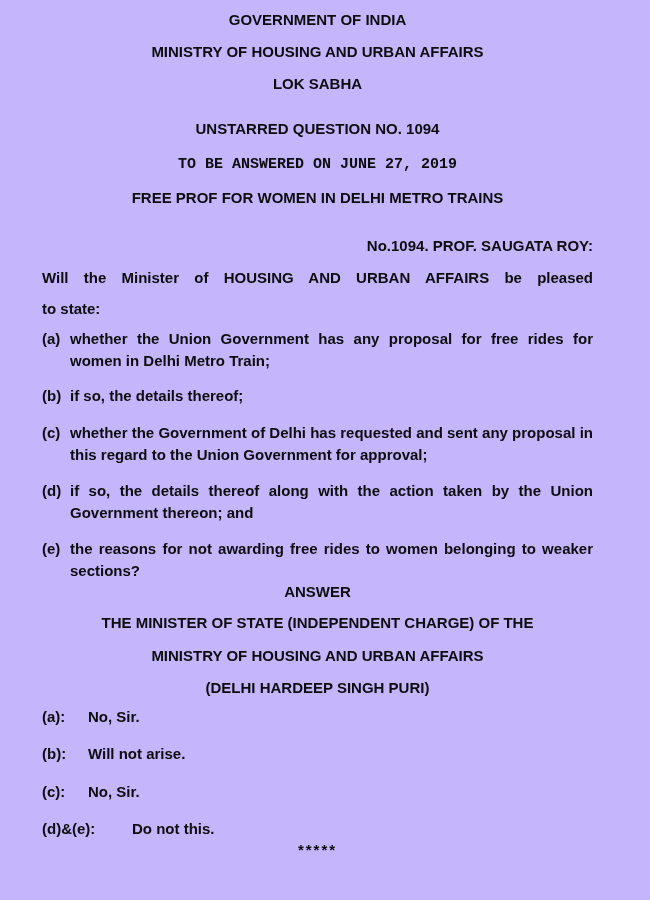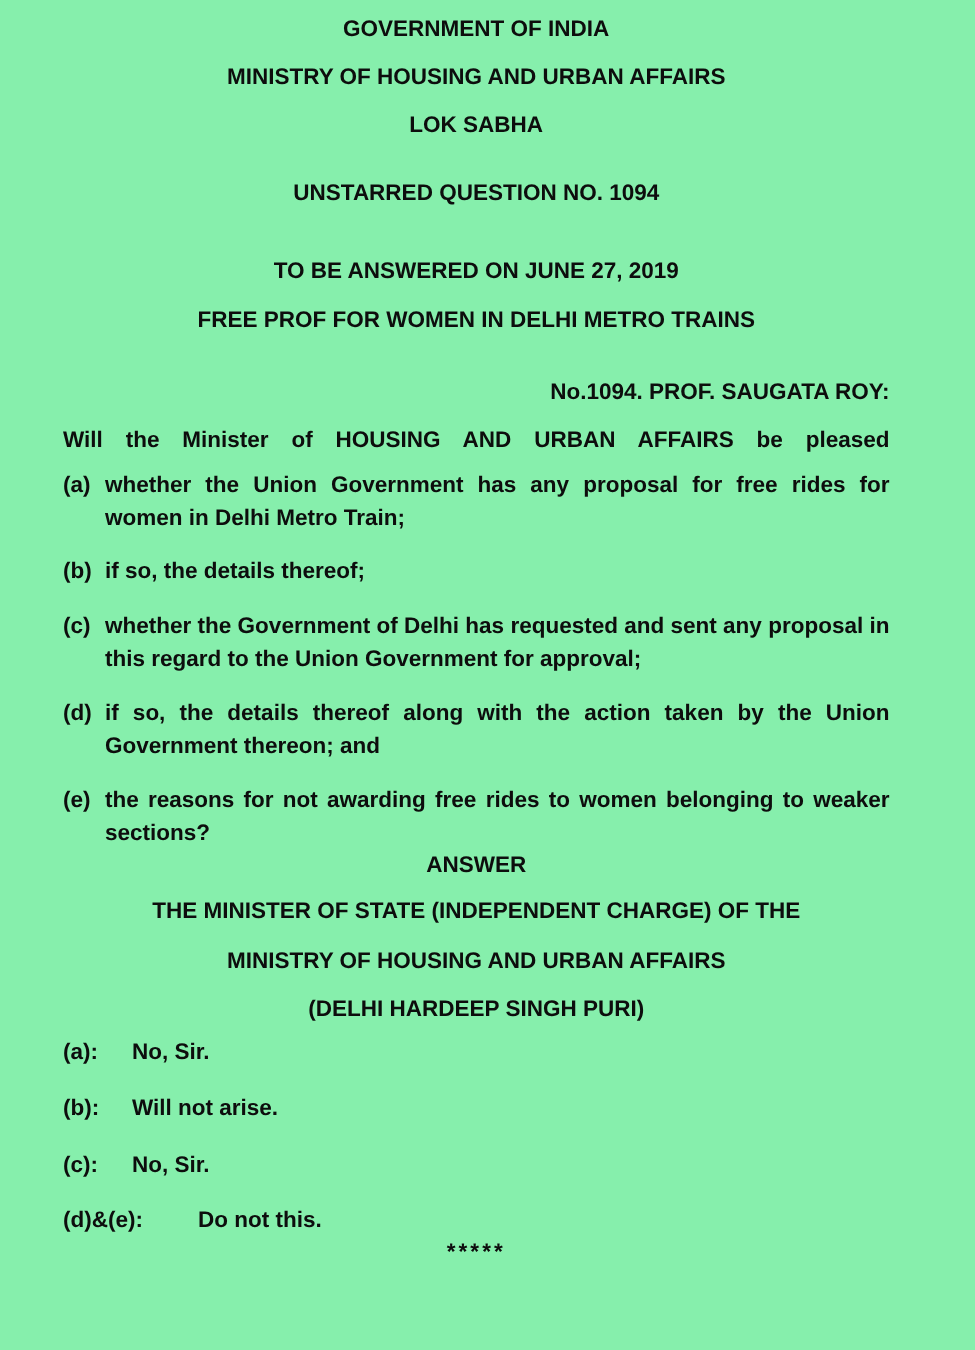--- a/index.html
+++ b/index.html
@@ -1,34 +1,34 @@
 <!DOCTYPE html>
 <html><head>
 <meta charset="utf-8">
 <style>
   html, body { margin: 0; padding: 0; background: #ffffff; }
   .page {
     width: 650px;
     height: 900px;
     box-sizing: border-box;
-    background: #86efac;
+    background: #c4b5fd;
     color: #0d0d0d;
     font-family: "Liberation Sans", "DejaVu Sans", sans-serif;
     font-weight: 700;
     font-size: 15px;
     padding: 0 57px 0 42px;
     overflow: hidden;
     position: relative;
   }
   .line { line-height: 20px; }
   .c { text-align: center; }
   
   .m10 { margin-top: 10px; }  .m12 { margin-top: 12px; }
   .m11 { margin-top: 11px; }  .m13 { margin-top: 13px; }
-  .m25 { margin-top: 25px; }  .m16 { margin-top: 32px; }
+  .m25 { margin-top: 25px; }  .m16 { margin-top: 16px; font-family: Liberation Mono, monospace; }
   .m28 { margin-top: 28px; text-align: right; }  .m9  { margin-top: 9px;  }
   .m14 { margin-top: 14px; }  .m15 { margin-top: 15px; }
   .m17 { margin-top: 17px; }  .m18 { margin-top: 18px; }
   .m0  { margin-top: 0; }     .m2  { margin-top: 2px;  }
 
   .qrow { line-height: 20px; }
   .qrow .qno { display: inline-block; width: 131px; }
 
   .preamble1 {
     line-height: 20px;
@@ -59,20 +59,21 @@
   <div class="line c m25">UNSTARRED QUESTION NO. 1094</div>
   <div class="line c m16">TO BE ANSWERED ON JUNE 27, 2019</div>
   <div class="line c m13">FREE PROF FOR WOMEN IN DELHI METRO TRAINS</div>
 
   <div class="qrow m28">
     <span class="qno">No.1094.</span>
     <span>PROF. SAUGATA ROY:</span>
   </div>
 
   <div class="preamble1 m12">Will the Minister of HOUSING AND URBAN AFFAIRS be pleased</div>
+  <div class="preamble2 m11">to state:</div>
 
   <div class="q-item m9">
     <span class="q-label">(a)</span>
     <span class="q-text">whether the Union Government has any proposal for free rides for women in Delhi Metro Train;</span>
   </div>
   <div class="q-item m13">
     <span class="q-label">(b)</span>
     <span class="q-text">if so, the details thereof;</span>
   </div>
   <div class="q-item m15">

